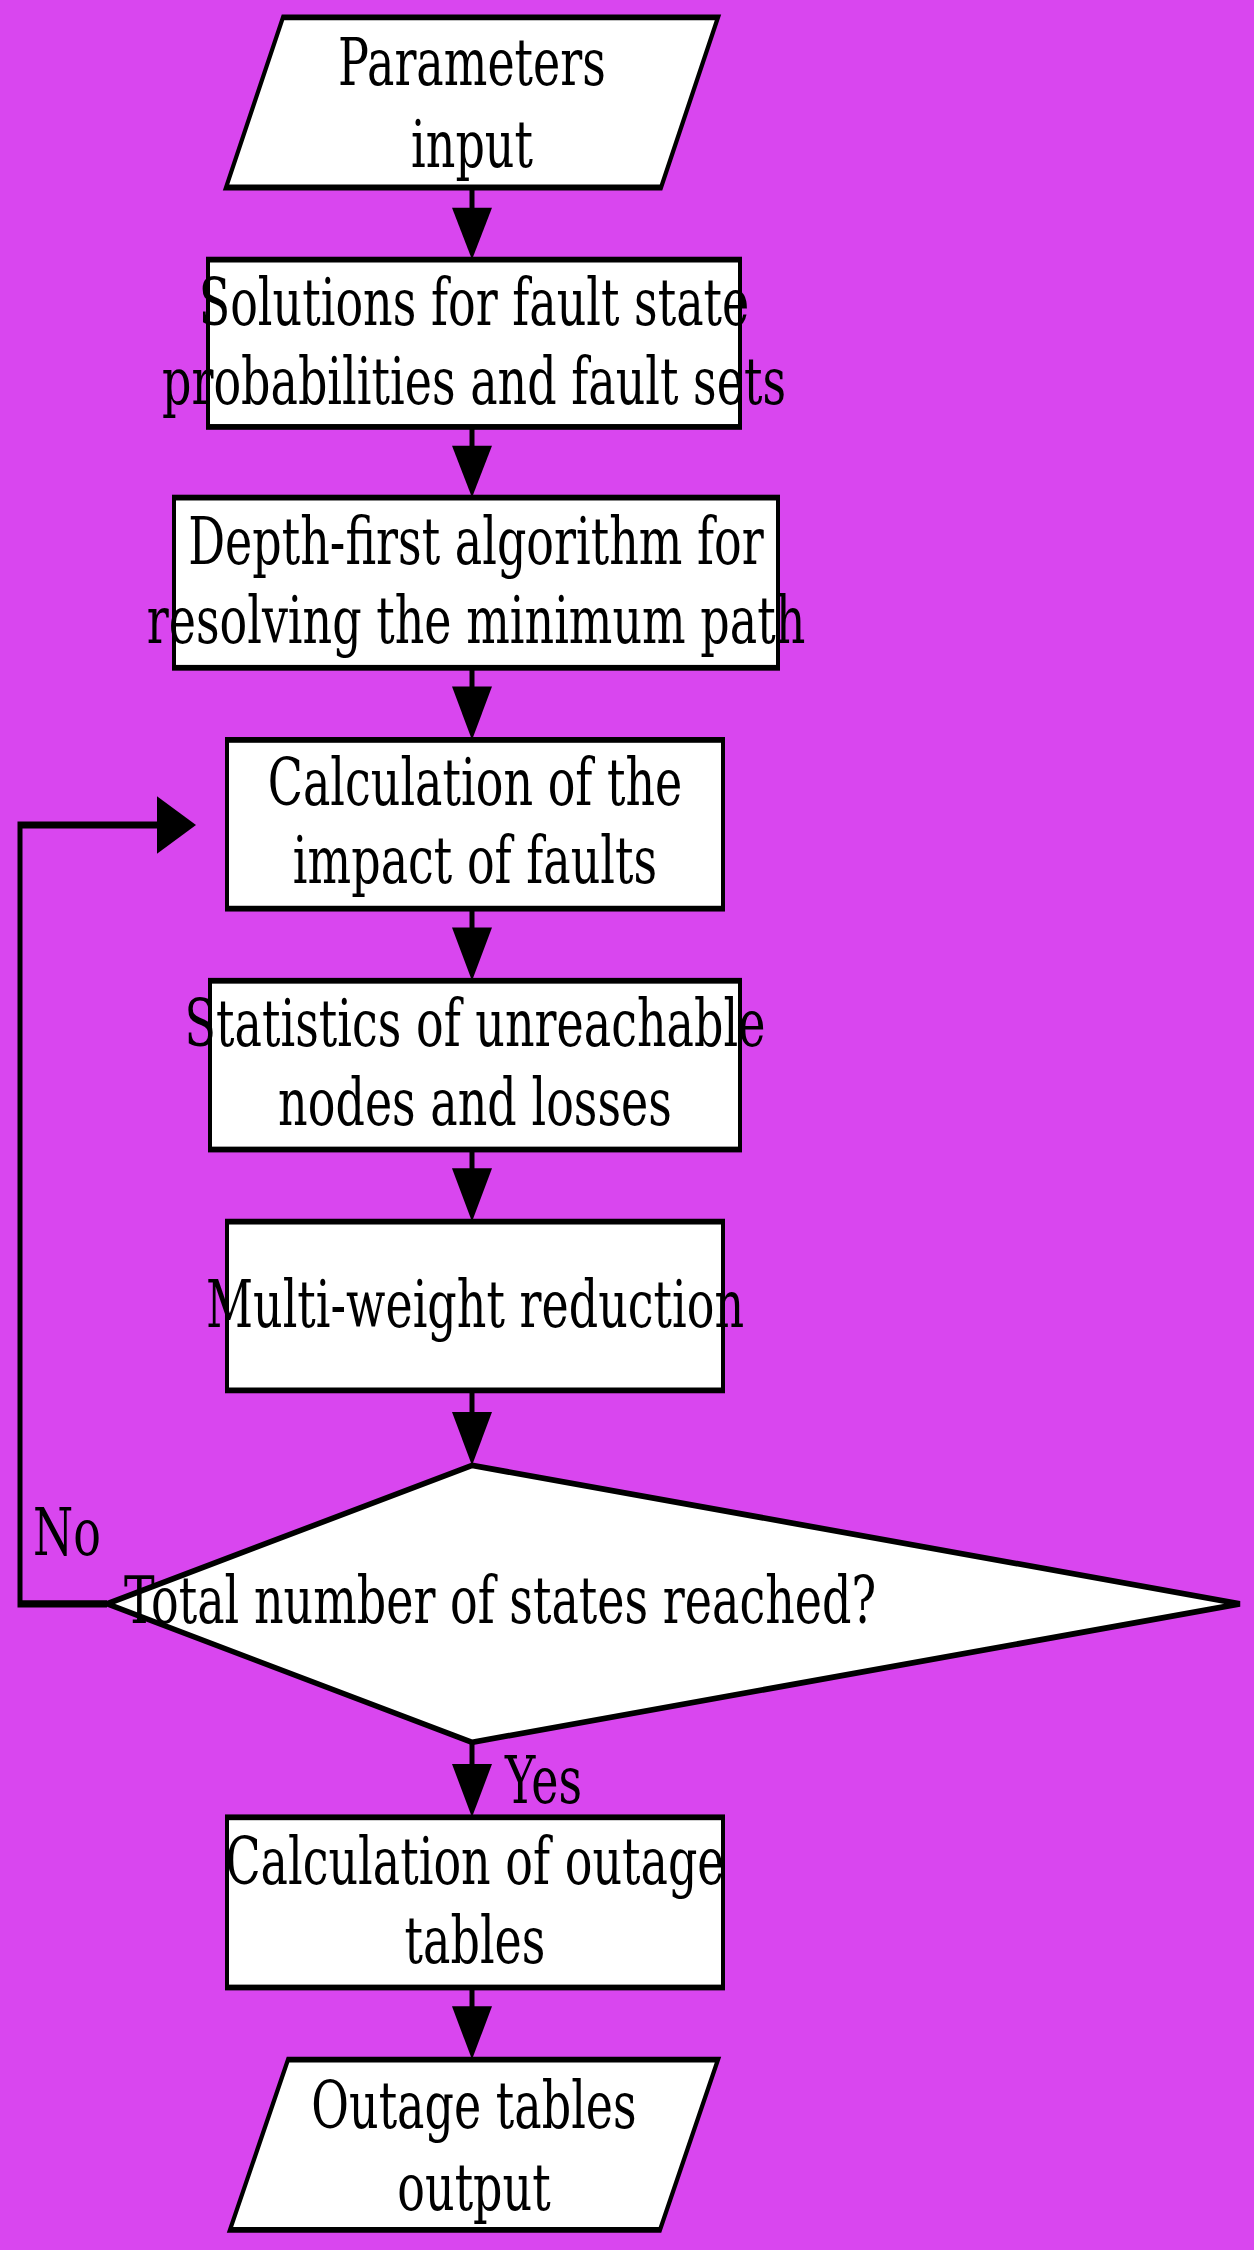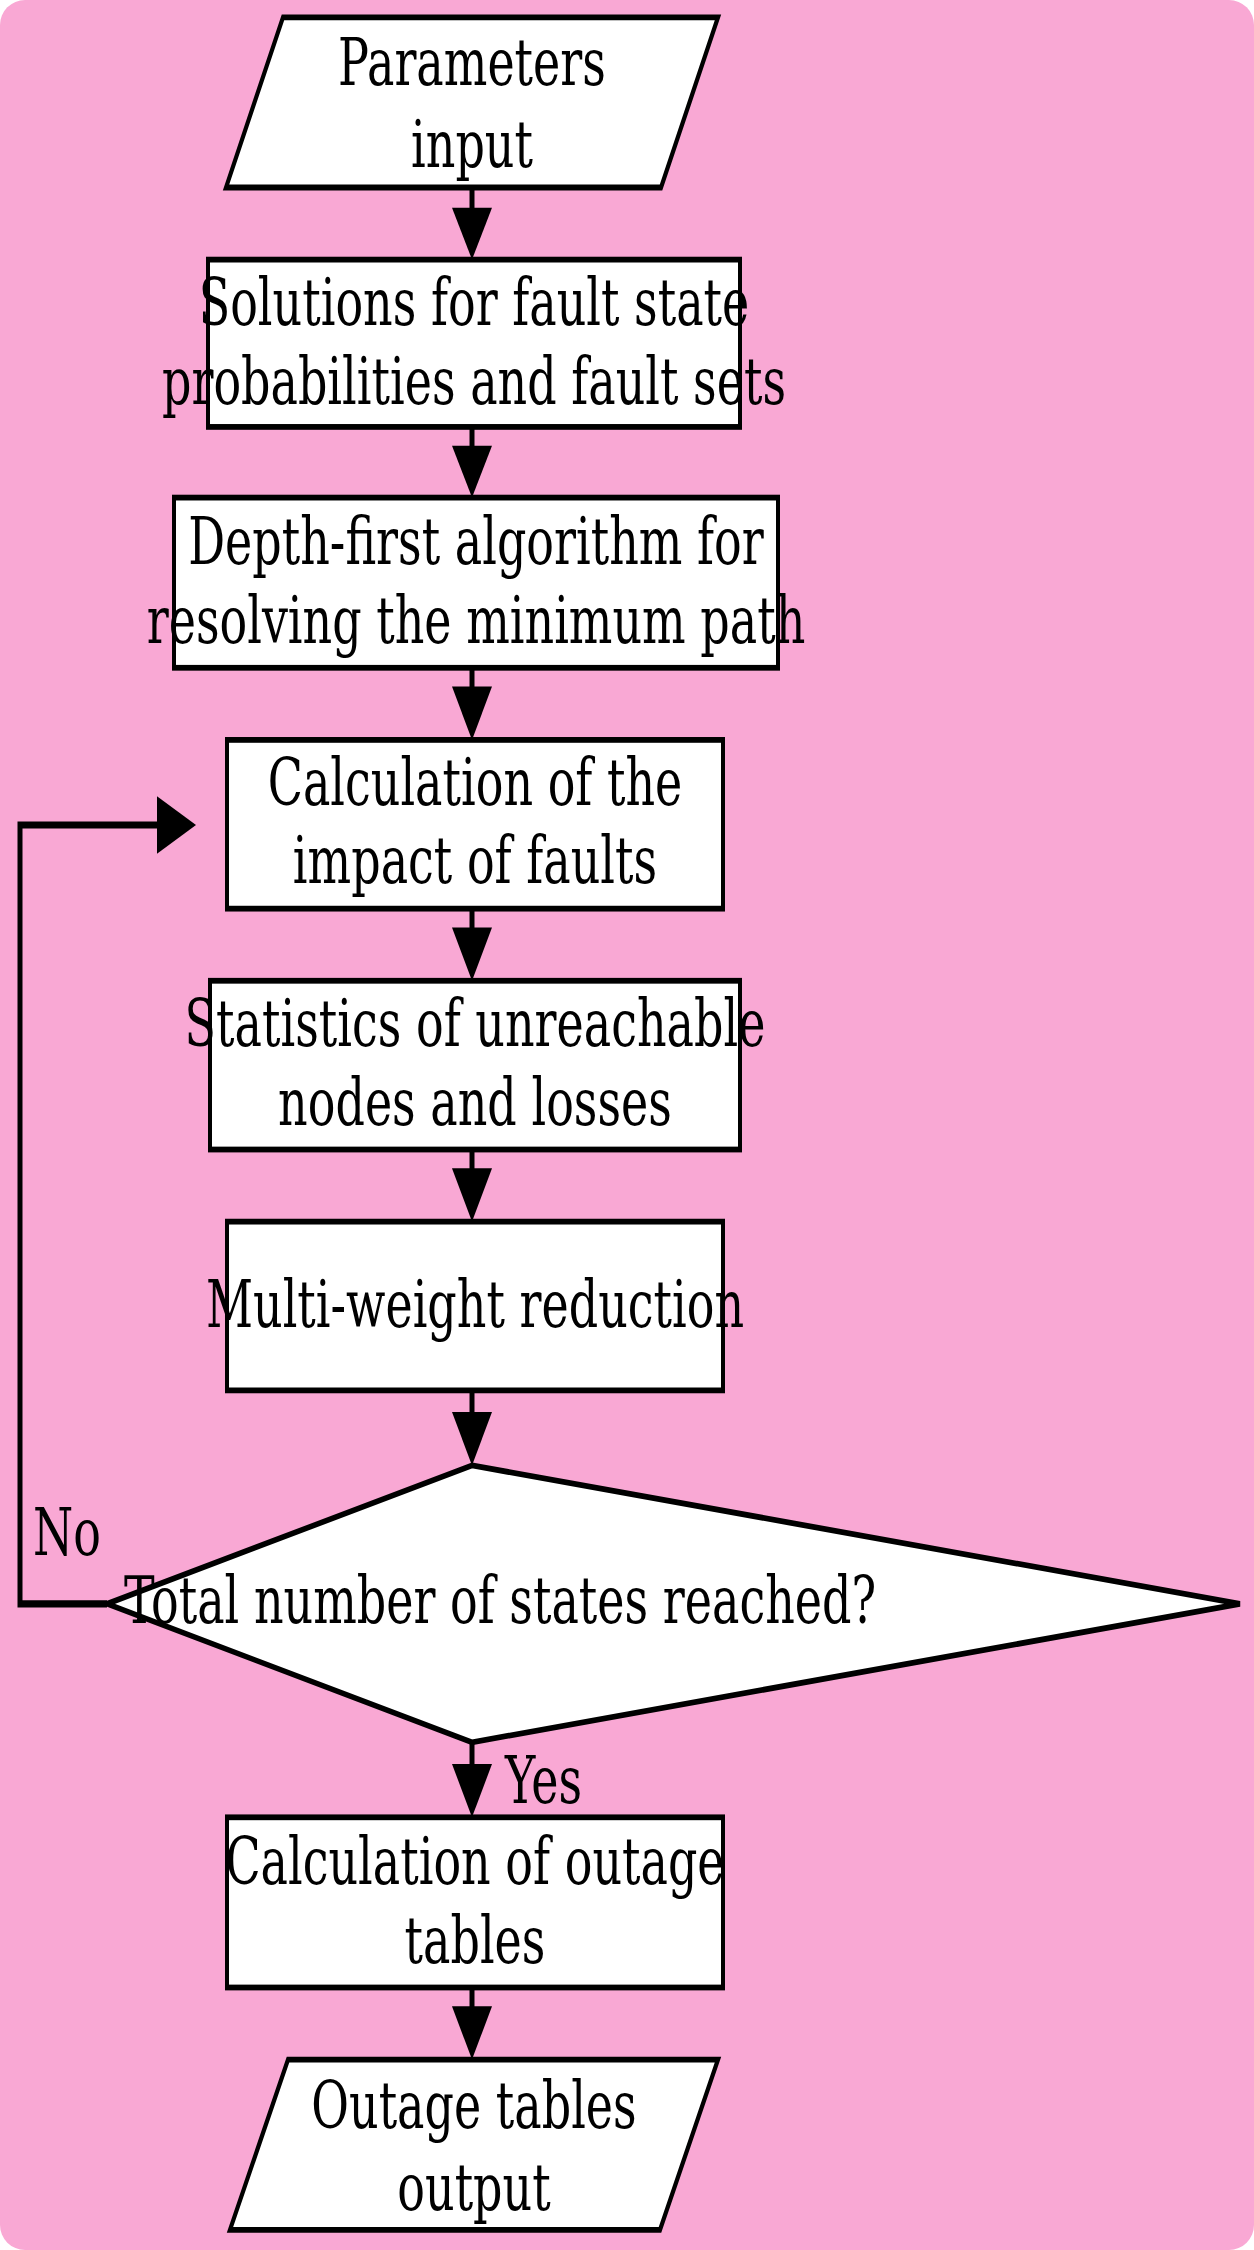--- a/index.html
+++ b/index.html
@@ -4,23 +4,22 @@
 <style>
   html, body {
     margin: 0;
     padding: 0;
     background: #ffffff;
   }
   #canvas {
     position: relative;
     width: 1254px;
     height: 2250px;
-    background: #f9a8d4;
+    background: #d946ef;
     font-family: "DejaVu Serif", "Liberation Serif", serif;
-    border-radius: 25px;
   }
   svg#flow {
     position: absolute;
     top: 0;
     left: 0;
     width: 1254px;
     height: 2250px;
   }
   .shape {
     fill: #ffffff;

